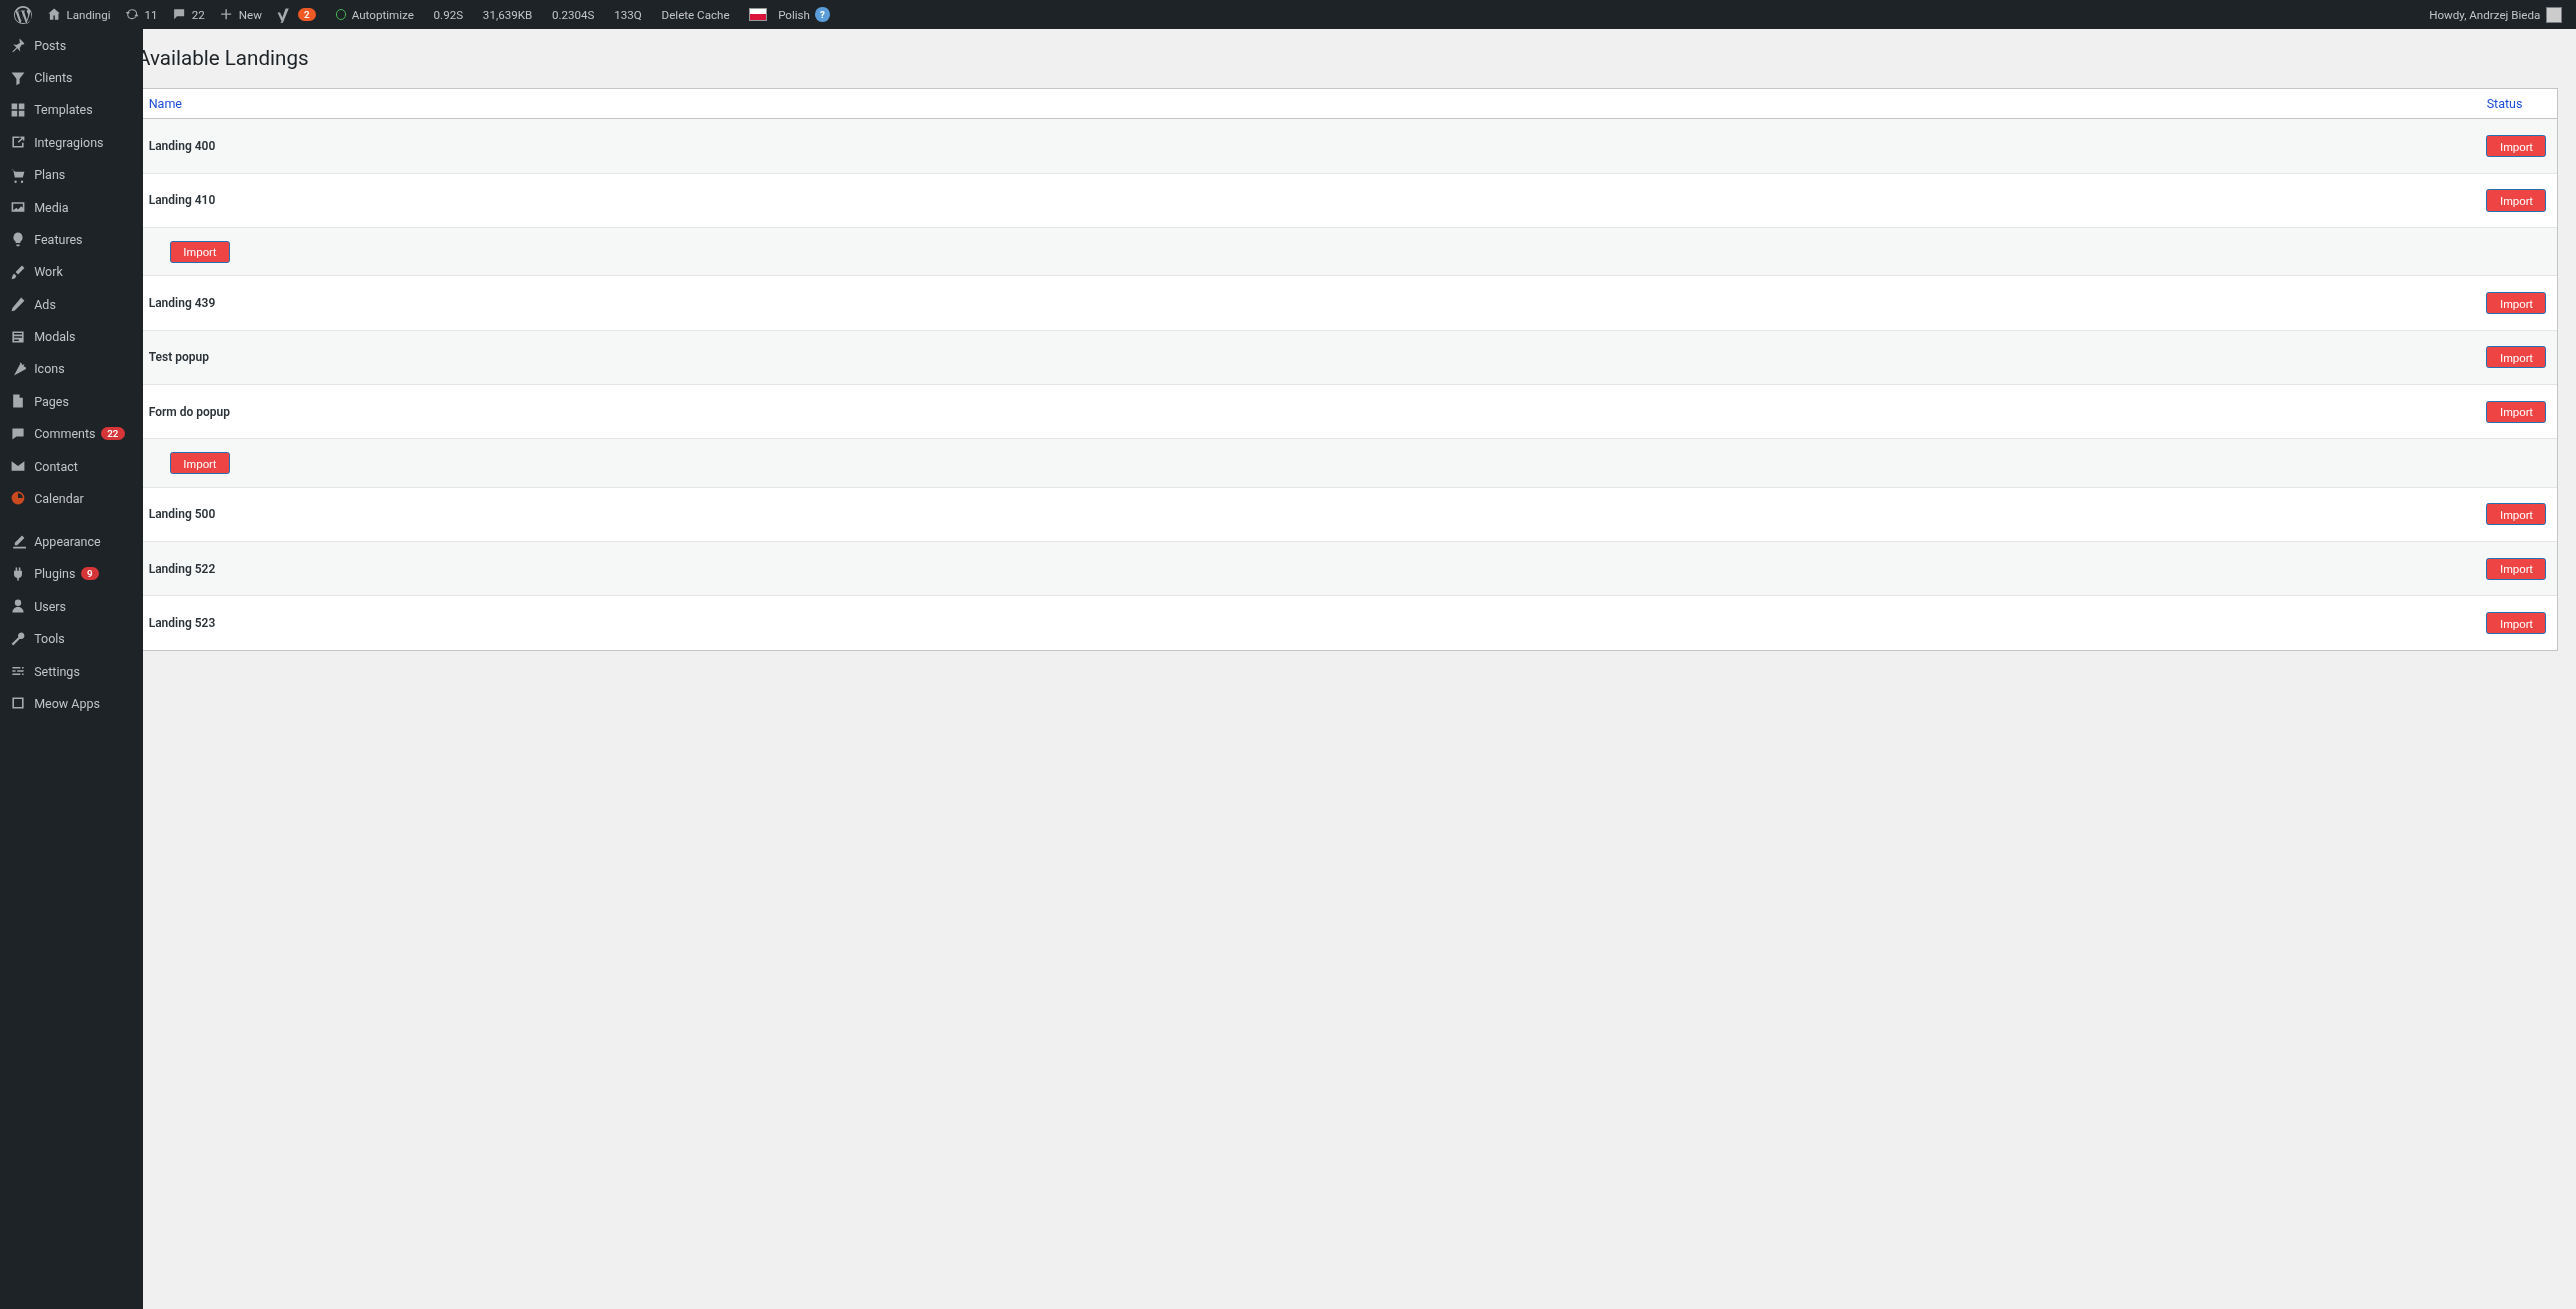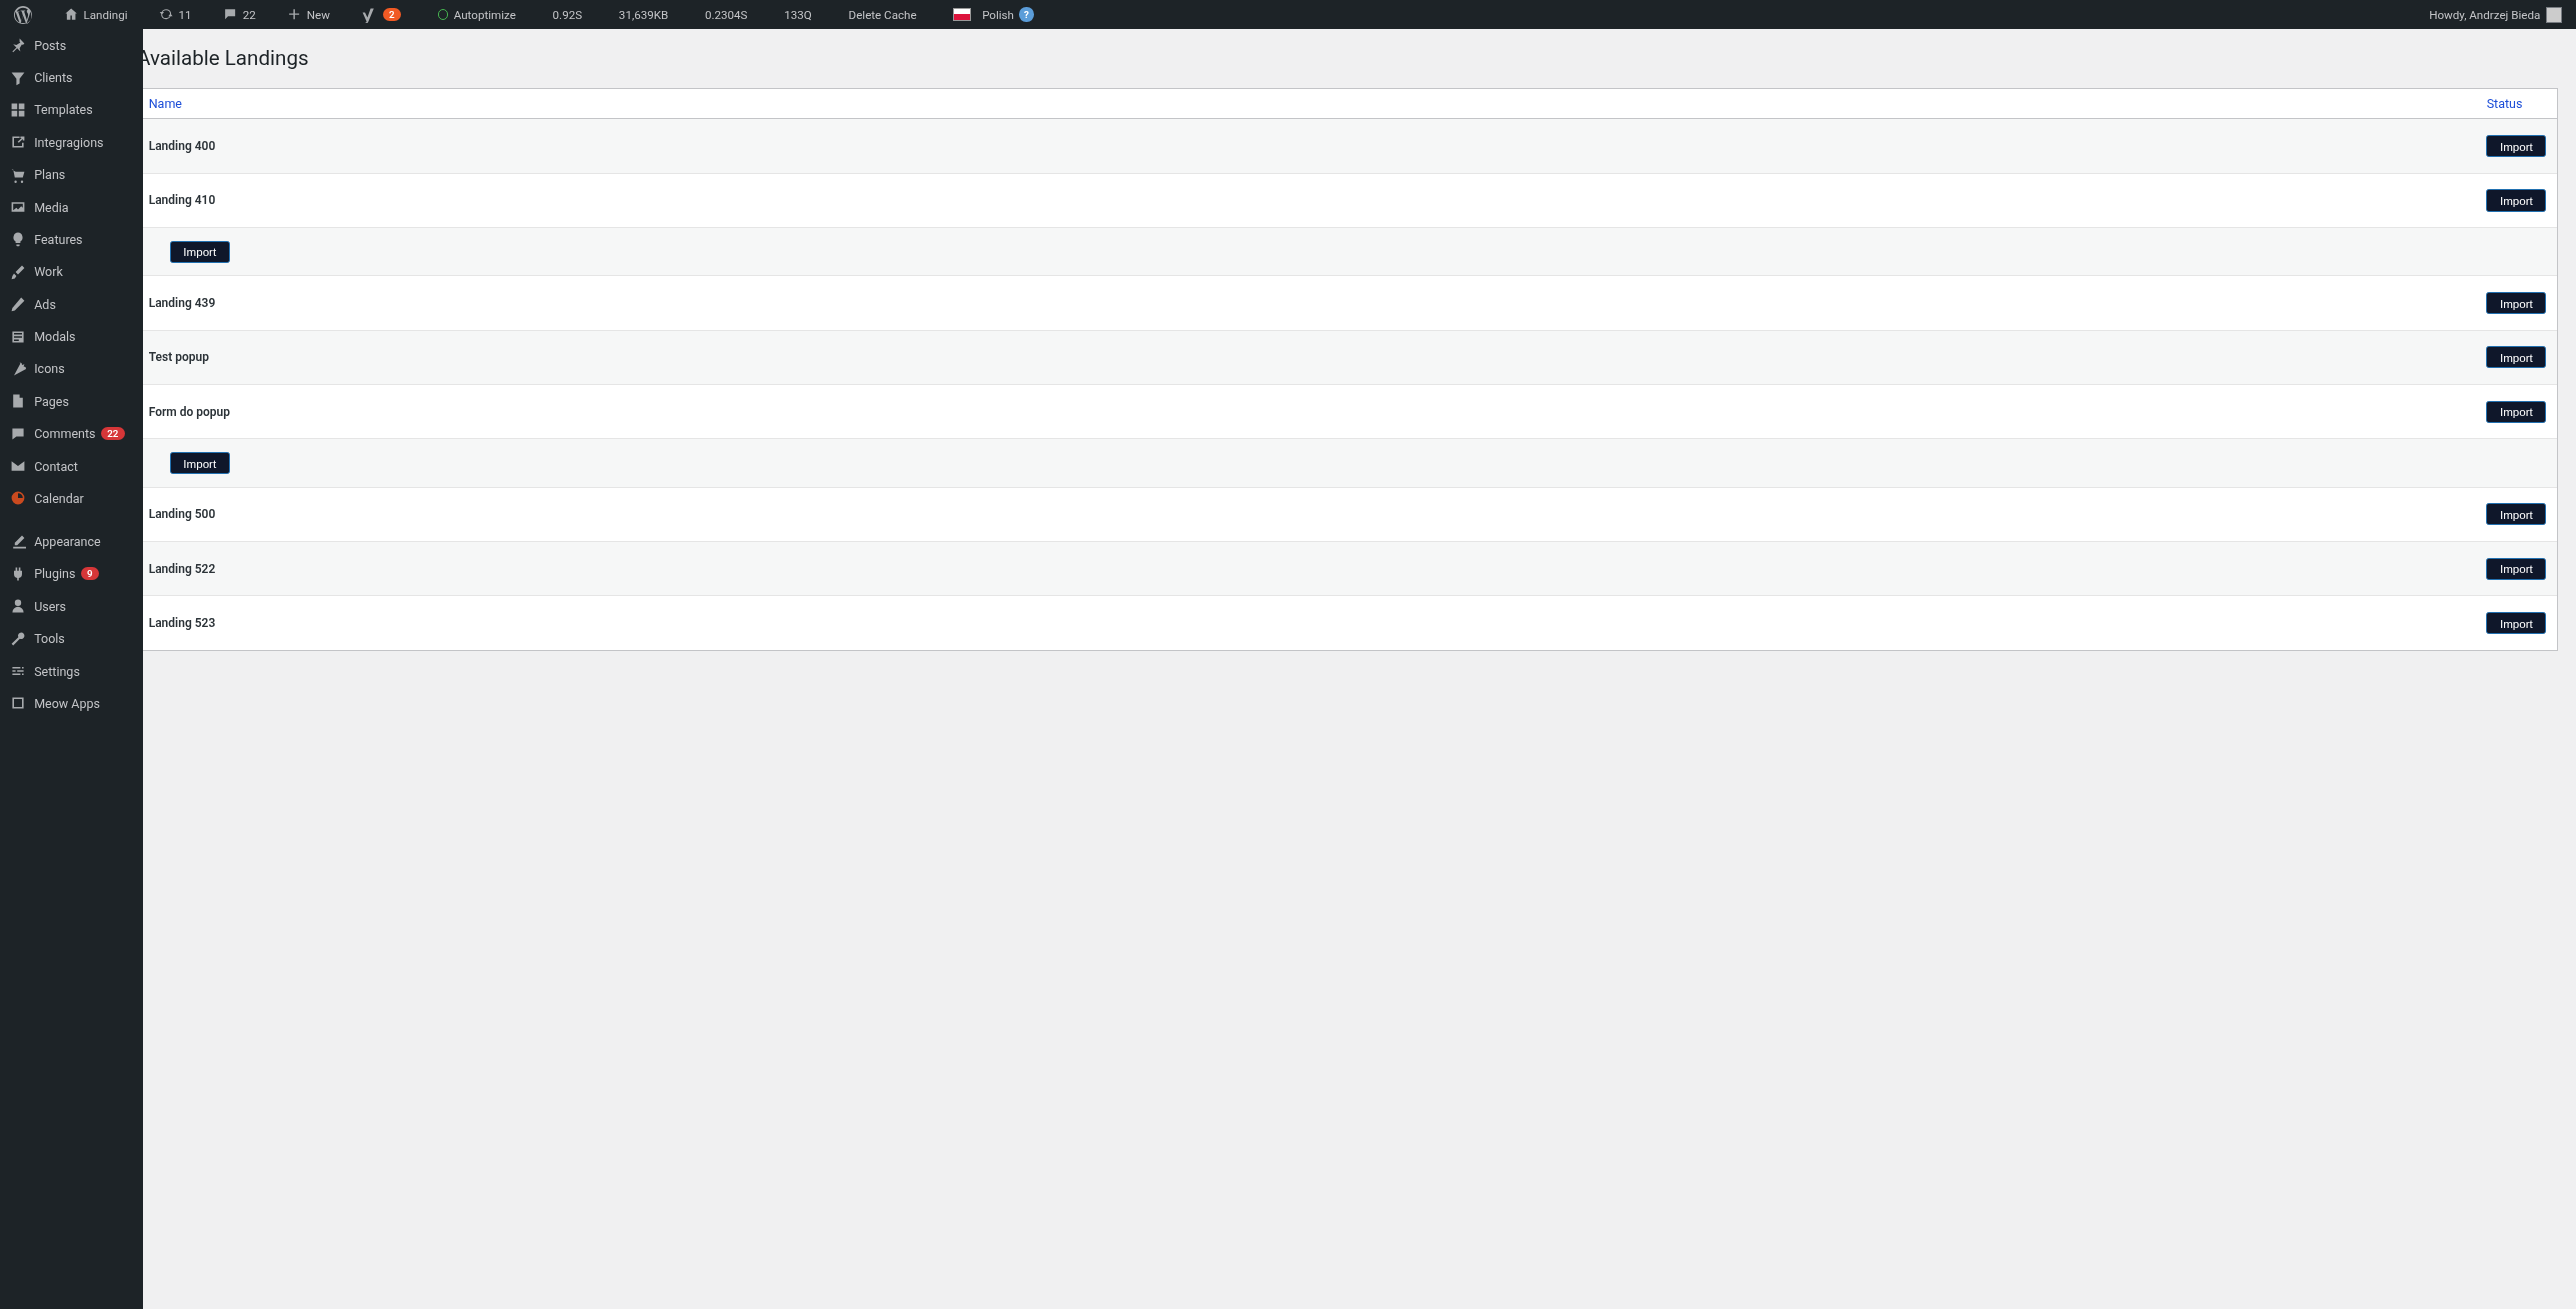--- a/index.html
+++ b/index.html
@@ -1,17 +1,17 @@
 <!DOCTYPE html>
 <html style="font-size:14.3px"><head>
 <meta charset="utf-8">
 <style>
 * { margin: 0; padding: 0; box-sizing: border-box; }
 body { font-family: -apple-system, BlinkMacSystemFont, "Segoe UI", Roboto, sans-serif; font-size: 11.6px; color: #3c434a; background: #f0f0f1; }
-#adminbar { position: fixed; top: 0; left: 0; right: 0; height: 29px; background: #1d2327; color: #c3c4c7; display: flex; align-items: center; padding: 0 7.2px; z-index: 100; font-size: 11.6px; gap: 17px; }
+#adminbar { position: fixed; top: 0; left: 0; right: 0; height: 29px; background: #1d2327; color: #c3c4c7; display: flex; align-items: center; padding: 0 7.2px; z-index: 100; font-size: 11.6px; }
 #adminbar .ab-item { display: flex; align-items: center; padding: 0 7.2px; color: #c3c4c7; cursor: pointer; height: 29px; }
 #adminbar .ab-item span { margin-left: 5.4px; }
 #adminbar .ab-right { margin-left: auto; display: flex; align-items: center; }
 .wp-logo svg { width: 18px; height: 18px; fill: #a7aaad; }
 .yoast-badge { background: #f15a24; color: #fff; border-radius: 9px; padding: 0.9px 6.3px; font-size: 9.8px; font-weight: 600; }
 .avatar { width: 16px; height: 16px; background: #ccc; border: 0.9px solid #787c82; margin-left: 5.4px; }
 .circle-green { width: 10.7px; height: 10.7px; border: 1.8px solid #46b450; border-radius: 50%; display: inline-block; }
 .flag { display: inline-block; width: 18px; height: 12.5px; background: linear-gradient(to bottom, #fff 0%, #fff 50%, #dc143c 50%, #dc143c 100%); margin-right: 5.4px; border: 0.9px solid #999; }
 .help-circle { width: 14.3px; height: 14.3px; border-radius: 50%; background: #5b9dd9; color: #fff; font-size: 9.8px; display: inline-flex; align-items: center; justify-content: center; font-weight: bold; }
 
@@ -29,21 +29,21 @@
 .lt-head { display: flex; border-bottom: 0.9px solid #c3c4c7; }
 .lt-head .th { padding: 7.2px 10.7px; font-weight: 400; color: #1d4ed8; font-size: 12.5px; }
 .lt-head .th-name { flex: 1; }
 .lt-head .th-status { width: 81px; text-align: left; }
 .lt-row { display: flex; align-items: center; border-top: 0.9px solid #e5e5e5; padding: 12.5px 10.7px; }
 .lt-row:nth-child(odd) { background: #f6f7f7; }
 .lt-row:nth-child(even) { background: #fff; }
 .lt-row:first-child { border-top: none; }
 .lt-name { flex: 1; font-weight: 600; color: #2c3338; font-size: 12px; padding: 7.2px 0; }
 .lt-status { width: 81px; text-align: right; }
-.btn-import { background: #0f172a; border: 0.9px solid #2271b1; color: #fff; padding: 3.6px 12.5px; border-radius: 2.7px; font-size: 11.6px; cursor: pointer; }
+.btn-import { background: #ef4444; border: 0.9px solid #2271b1; color: #fff; padding: 3.6px 12.5px; border-radius: 2.7px; font-size: 11.6px; cursor: pointer; }
 </style>
 </head>
 <body>
 
 <div id="adminbar">
   <div class="ab-item wp-logo">
     <svg viewBox="0 0 20 20">
         <path d="M10 0C4.5 0 0 4.5 0 10s4.5 10 10 10 10-4.5 10-10S15.5 0 10 0zM1 10c0-1.3.3-2.5.8-3.6l4.3 11.8C3.1 16.8 1 13.6 1 10zm9 9c-.9 0-1.7-.1-2.5-.4l2.7-7.8 2.8 7.6c0 .1 0 .1.1.1-1 .3-2 .5-3.1.5zm1.2-13.2c.5 0 1-.1 1-.1.5 0 .4-.7 0-.7 0 0-1.4.1-2.3.1-.8 0-2.2-.1-2.2-.1-.5 0-.5.7-.1.7 0 0 .4.1.9.1L10 10.7l-2 5.9-3.3-9.8c.5 0 1-.1 1-.1.5 0 .4-.7 0-.7 0 0-1.4.1-2.3.1h-.5C4.5 3.6 7.1 2 10 2c2.2 0 4.2.8 5.7 2.2h-.1c-.8 0-1.4.7-1.4 1.5 0 .7.4 1.3.8 2 .3.5.7 1.3.7 2.3 0 .7-.2 1.7-.6 2.8l-.8 2.7-3.1-9.7zm3.3 12.1l2.7-7.9c.5-1.3.7-2.3.7-3.2 0-.3 0-.6-.1-.9 1 1.5 1.5 3.2 1.5 5.1 0 3.9-2.1 7.3-5.3 9.1.2-.8.4-1.5.5-2.2z"></path>
       </svg>
   </div>

